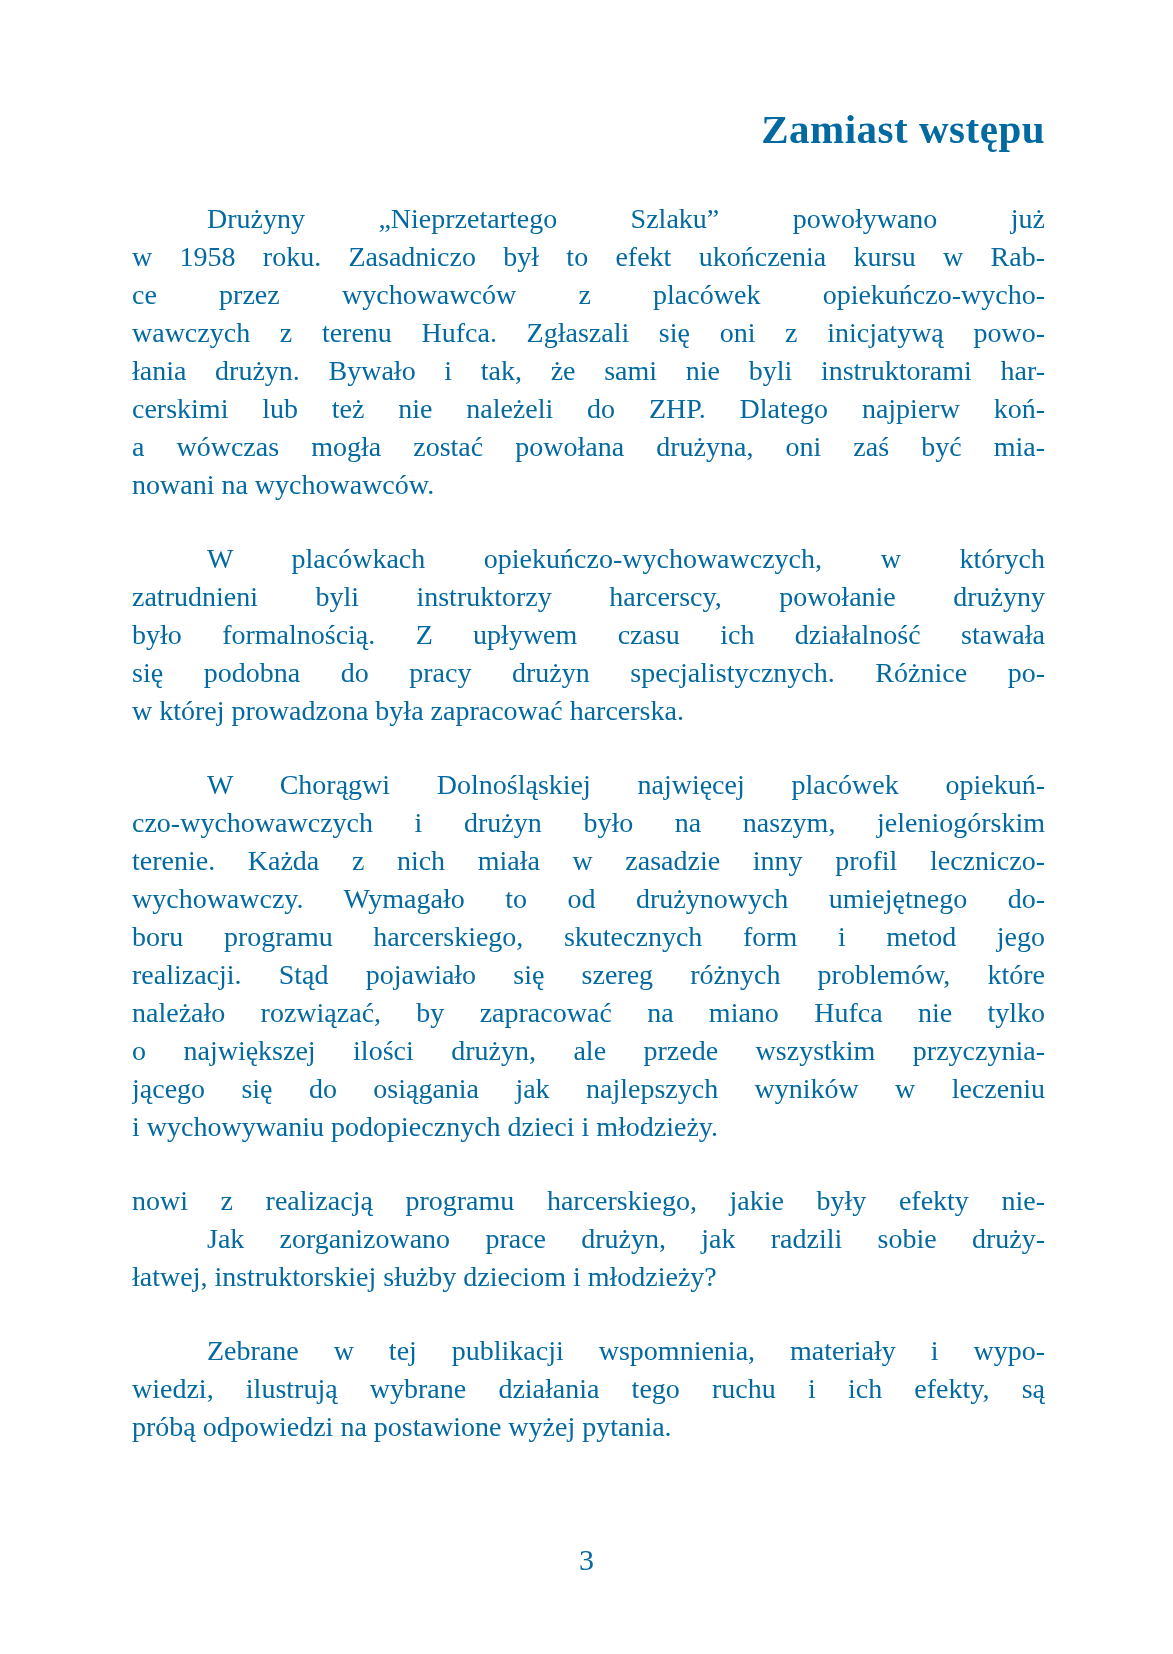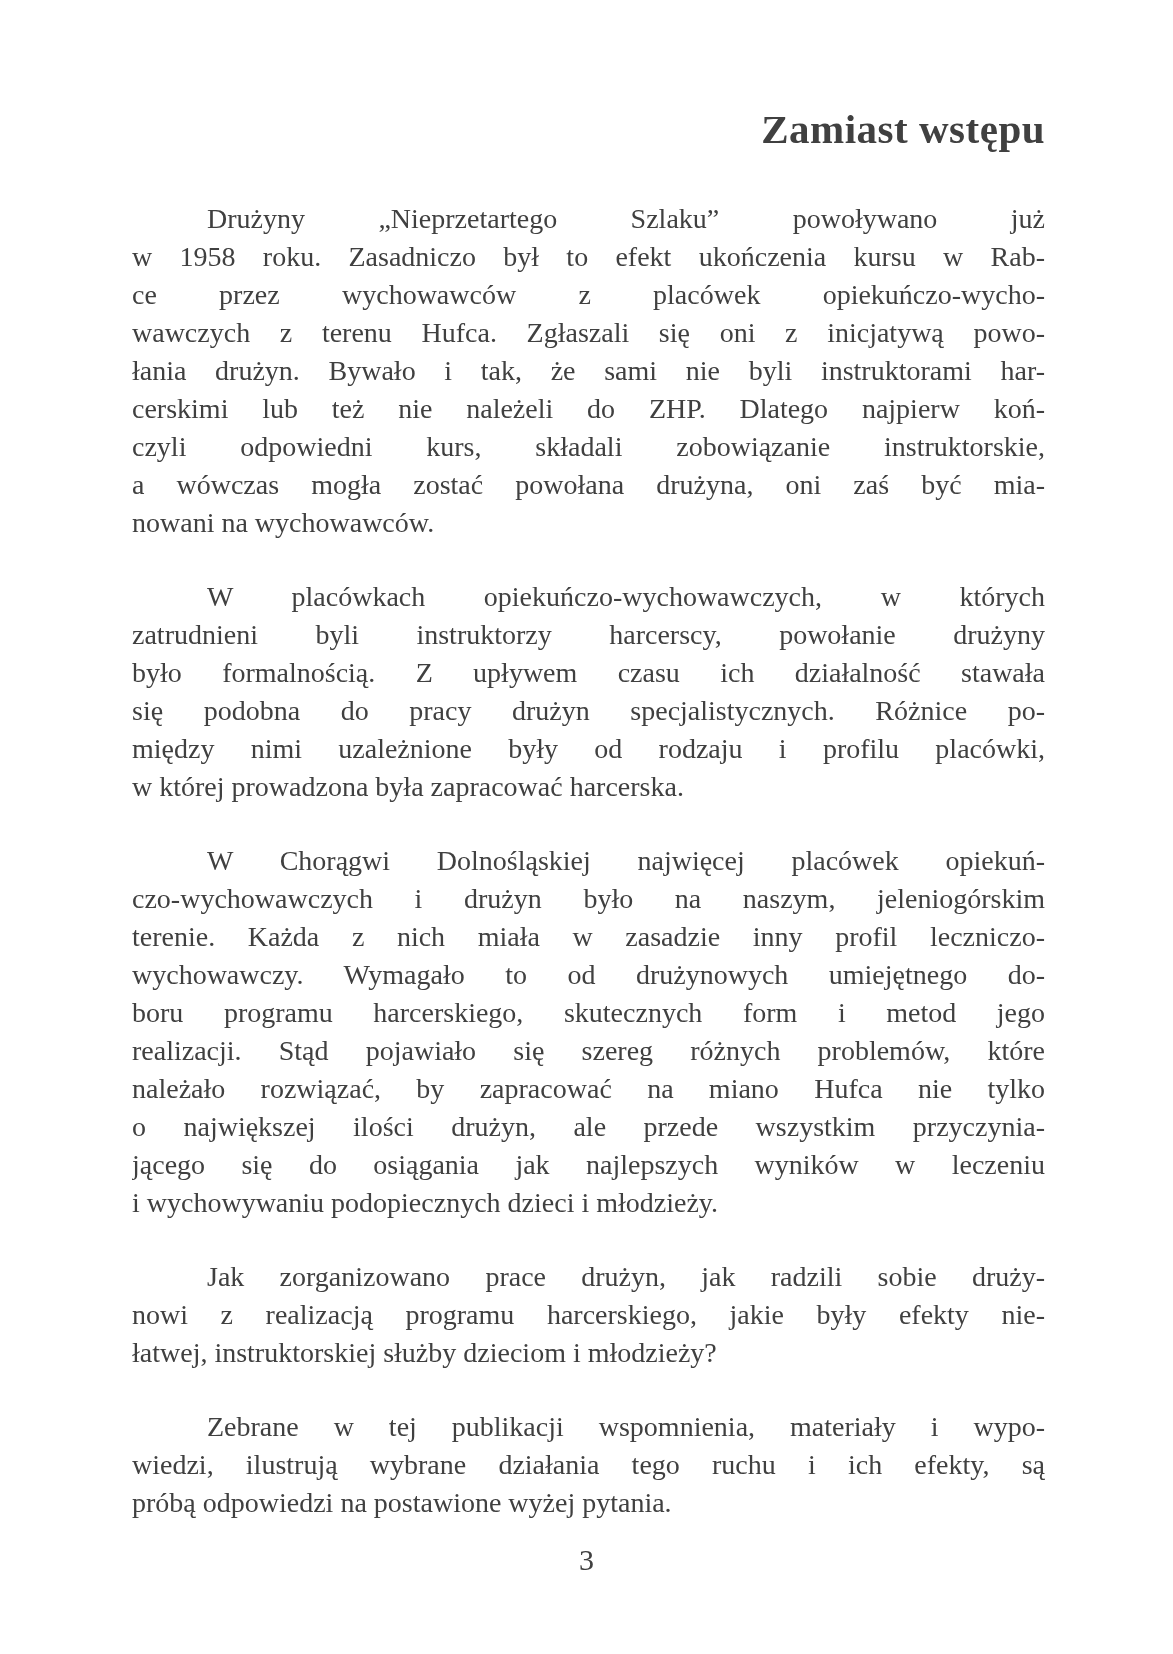--- a/index.html
+++ b/index.html
@@ -6,21 +6,21 @@
     margin: 0;
     padding: 0;
     background: #ffffff;
   }
   .page {
     position: relative;
     width: 1173px;
     height: 1654px;
     background: #ffffff;
     font-family: "Liberation Serif", "DejaVu Serif", serif;
-    color: #404040;
+    color: #0369a1;
     overflow: hidden;
   }
   .content {
     position: absolute;
     left: 132px;
     top: 104px;
     width: 913px;
   }
   .title {
     margin: 0 0 46px 0;
@@ -76,47 +76,45 @@
   <div class="content">
     <h1 class="title">Zamiast wstępu</h1>
     <div>
         <div class="paragraph">
           <div class="line first">Drużyny „Nieprzetartego Szlaku” powoływano już</div>
           <div class="line">w 1958 roku. Zasadniczo był to efekt ukończenia kursu w Rab-</div>
           <div class="line">ce przez wychowawców z placówek opiekuńczo-wycho-</div>
           <div class="line">wawczych z terenu Hufca. Zgłaszali się oni z inicjatywą powo-</div>
           <div class="line">łania drużyn. Bywało i tak, że sami nie byli instruktorami har-</div>
           <div class="line">cerskimi lub też nie należeli do ZHP. Dlatego najpierw koń-</div>
-          <div class="line">czyli odpowiedni kurs, składali zobowiązanie instruktorskie,</div>
           <div class="line">a wówczas mogła zostać powołana drużyna, oni zaś być mia-</div>
           <div class="line last">nowani na wychowawców.</div>
         </div>
         <div class="paragraph">
           <div class="line first">W placówkach opiekuńczo-wychowawczych, w których</div>
           <div class="line">zatrudnieni byli instruktorzy harcerscy, powołanie drużyny</div>
           <div class="line">było formalnością. Z upływem czasu ich działalność stawała</div>
           <div class="line">się podobna do pracy drużyn specjalistycznych. Różnice po-</div>
-          <div class="line">między nimi uzależnione były od rodzaju i profilu placówki,</div>
           <div class="line last">w której prowadzona była zapracować harcerska.</div>
         </div>
         <div class="paragraph">
           <div class="line first">W Chorągwi Dolnośląskiej najwięcej placówek opiekuń-</div>
           <div class="line">czo-wychowawczych i drużyn było na naszym, jeleniogórskim</div>
           <div class="line">terenie. Każda z nich miała w zasadzie inny profil leczniczo-</div>
           <div class="line">wychowawczy. Wymagało to od drużynowych umiejętnego do-</div>
           <div class="line">boru programu harcerskiego, skutecznych form i metod jego</div>
           <div class="line">realizacji. Stąd pojawiało się szereg różnych problemów, które</div>
           <div class="line">należało rozwiązać, by zapracować na miano Hufca nie tylko</div>
           <div class="line">o największej ilości drużyn, ale przede wszystkim przyczynia-</div>
           <div class="line">jącego się do osiągania jak najlepszych wyników w leczeniu</div>
           <div class="line last">i wychowywaniu podopiecznych dzieci i młodzieży.</div>
         </div>
         <div class="paragraph">
+          <div class="line">nowi z realizacją programu harcerskiego, jakie były efekty nie-</div>
           <div class="line first">Jak zorganizowano prace drużyn, jak radzili sobie druży-</div>
-          <div class="line">nowi z realizacją programu harcerskiego, jakie były efekty nie-</div>
           <div class="line last">łatwej, instruktorskiej służby dzieciom i młodzieży?</div>
         </div>
         <div class="paragraph">
           <div class="line first">Zebrane w tej publikacji wspomnienia, materiały i wypo-</div>
           <div class="line">wiedzi, ilustrują wybrane działania tego ruchu i ich efekty, są</div>
           <div class="line last">próbą odpowiedzi na postawione wyżej pytania.</div>
         </div>
       </div>
   </div>
   <div class="page-number">3</div>

